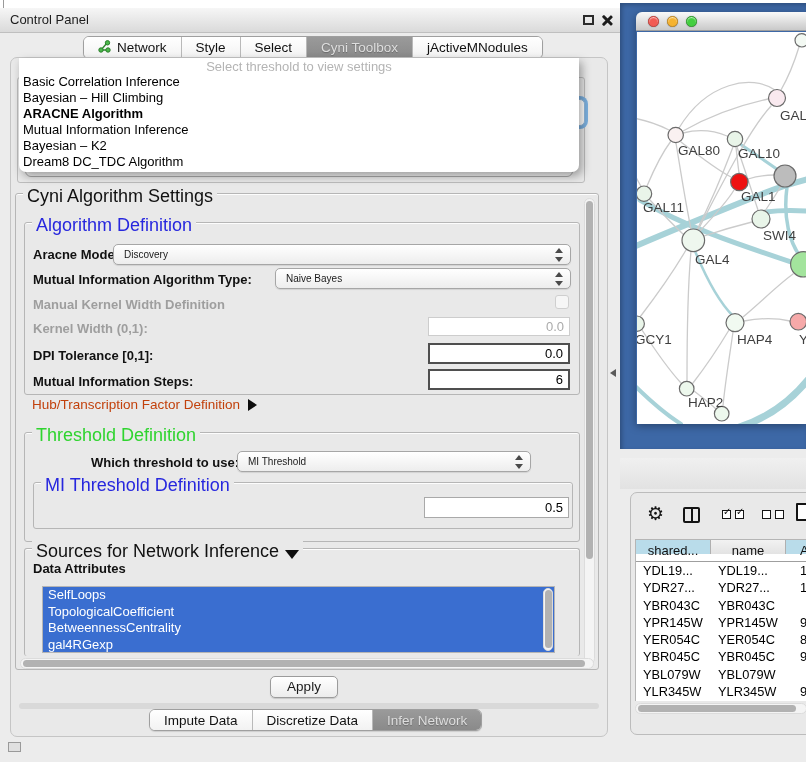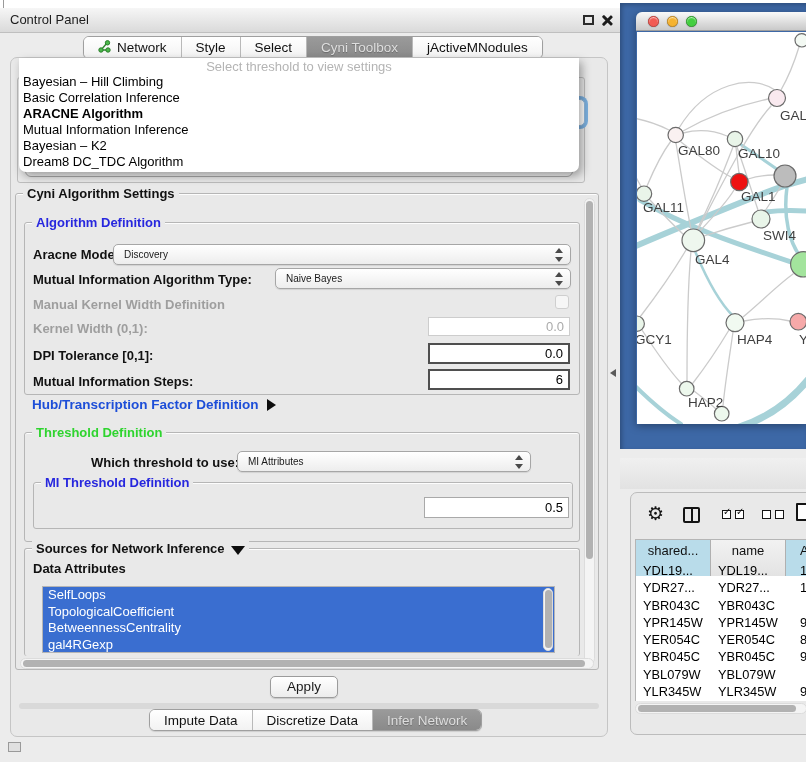--- a/index.html
+++ b/index.html
@@ -46,21 +46,21 @@
 
   
   #algo-popup { left:8px; top:0px; width:560px; height:114px; background:#ffffff;
     border-radius:0 0 7px 7px; box-shadow:3px 4px 10px rgba(0,0,0,0.35); z-index:40; padding-top:1px; }
   #algo-prompt { text-align:center; color:#b4b4b4; font-size:13px; height:15px; line-height:15px; }
   .dd-item { height:16px; line-height:16px; padding-left:4px; font-size:13px; color:#000; white-space:nowrap; }
   .dd-item.sel { font-weight:bold; }
 
   
   .groupbox { position:absolute; border:1px solid #b6b6b6; border-radius:3px; box-shadow:inset 0 1px 0 #fdfdfd; }
-  .grouptitle { position:absolute; top:-8px; left:7px; background:#e9e9e9; padding:0 4px; font-size:13px; white-space:nowrap;font-weight:bold; }
+  .grouptitle { position:absolute; top:-8px; left:7px; background:#e9e9e9; padding:0 4px; font-size:18px; white-space:nowrap; }
   .t-blue { color:#2727de; }
   .t-green { color:#2fd42f; }
   .t-black { color:#111; }
 
   .blabel { position:absolute; font-weight:bold; font-size:13px; color:#111; white-space:nowrap; }
   .glabel { position:absolute; font-weight:bold; font-size:13px; color:#9e9e9e; white-space:nowrap; }
 
   .combo { position:absolute; background:linear-gradient(#ffffff,#ededed); border:1px solid #a6a6a6;
     border-radius:5px; font-size:10px; line-height:19px; padding-left:10px; box-shadow:0 1px 1px rgba(0,0,0,0.10); }
   .stepper { position:absolute; right:7px; top:50%; margin-top:-7px; width:8px; height:14px; }
@@ -119,21 +119,21 @@
   .ticon { position:absolute; color:#141414; }
   #icon-gear { left:16px; top:11px; font-size:19px; line-height:19px; }
   #icon-columns { left:52px; top:14px; width:17px; height:16px; border:2px solid #141414; border-radius:2px; }
   #icon-columns:after { content:""; position:absolute; left:5.5px; top:0; width:2px; height:12px; background:#141414; }
   .cbox { position:absolute; width:9px; height:9px; border:1.6px solid #141414; background:#fff; }
   .cbox .mark { position:absolute; left:0px; top:-5px; font-size:10px; font-weight:bold; color:#141414; }
   #icon-doc { left:165px; top:10px; width:13px; height:18px; border:2px solid #141414; border-radius:1px; background:#fff; }
 
   #ctable { position:absolute; left:4px; top:46px; width:202px; height:162px; overflow:hidden; background:#fff; border:1px solid #b5b5b5; border-bottom:none; }
   .thead { display:flex; height:22px; border-bottom:1px solid #9f9f9f; }
-  .thcell { height:36px; line-height:22px; text-align:center; font-size:13px; color:#111;
+  .thcell { height:14px; line-height:22px; text-align:center; font-size:13px; color:#111;
     border-right:1px solid #b0b0b0; background:linear-gradient(#f2f2f2,#e3e3e3); flex:none; }
   .thcell.hl { background:#b9dcea; }
   .trow { display:flex; height:17.3px; }
   .tcell { height:17.3px; line-height:17.3px; font-size:12.8px; color:#000; padding-left:7px; flex:none; white-space:nowrap; overflow:hidden; }
   .c0,.h0 { width:75px; }
   .c1,.h1 { width:75px; }
   .c2,.h2 { width:75px; }
   .tcell.c2 { padding-left:14px; }
   .thcell.h2 { text-align:left; padding-left:14px; }
   #table-hscroll { left:4px; top:210px; width:172px; height:11px; }
@@ -183,22 +183,22 @@
   <div class="abs" id="hidden-combo-focus">
       <span class="stepper"></span>
     </div>
   <div class="abs" id="hidden-combo2">
       <span class="stepper"></span>
     </div>
 
   <div class="abs" id="algo-popup">
     <div id="algo-prompt">Select threshold to view settings</div>
     <div>
+        <div class="dd-item">Basic Correlation Inference</div>
         <div class="dd-item">Bayesian – Hill Climbing</div>
-        <div class="dd-item">Basic Correlation Inference</div>
         <div class="dd-item sel">ARACNE Algorithm</div>
         <div class="dd-item">Mutual Information Inference</div>
         <div class="dd-item">Bayesian – K2</div>
         <div class="dd-item">Dream8 DC_TDC Algorithm</div>
       </div>
   </div>
 
   <div class="groupbox" id="settings-box" style="left:4px; top:135px; width:584px; height:477px;">
     <div class="grouptitle t-black">Cyni Algorithm Settings</div>
 
@@ -227,30 +227,30 @@
       <div class="glabel" style="left:8px; top:98px;">Kernel Width (0,1):</div>
       <div class="tfield disabled" style="left:403px; top:94px; width:142px; height:19px; line-height:17px;">0.0</div>
 
       <div class="blabel" style="left:8px; top:125px;">DPI Tolerance [0,1]:</div>
       <div class="tfield strong" style="left:403px; top:120px; width:142px; height:21px; line-height:17px;">0.0</div>
 
       <div class="blabel" style="left:8px; top:151px;">Mutual Information Steps:</div>
       <div class="tfield strong" style="left:403px; top:146px; width:142px; height:21px; line-height:17px;">6</div>
     </div>
 
-    <div class="abs" style="left:16px; top:203px; font-size:13.5px; color:#1d4ed8;font-weight:bold;">
+    <div class="abs" style="left:16px; top:203px; font-size:13.5px; color:#c2410c;">
       <span>Hub/Transcription Factor Definition</span><span class="tri-right"></span>
     </div>
 
     <div class="groupbox" style="left:8px; top:238px; width:556px; height:110px;">
       <div class="grouptitle t-green">Threshold Definition</div>
 
       <div class="blabel" style="left:66px; top:22px;">Which threshold to use:</div>
       <div class="combo" style="left:212px; top:18px; width:294px; height:21px;">
-        <span>MI Attributes</span>
+        <span>MI Threshold</span>
         <span class="stepper"></span>
       </div>
 
       <div class="groupbox" style="left:8px; top:49px; width:540px; height:47px;">
         <div class="grouptitle t-blue">MI Threshold Definition</div>
         <div class="tfield lite" style="left:390px; top:14px; width:145px; height:21px; line-height:19px;">0.5</div>
       </div>
     </div>
 
     <div class="groupbox" style="left:8px; top:354px; width:556px; height:108px; border-bottom:none;">

